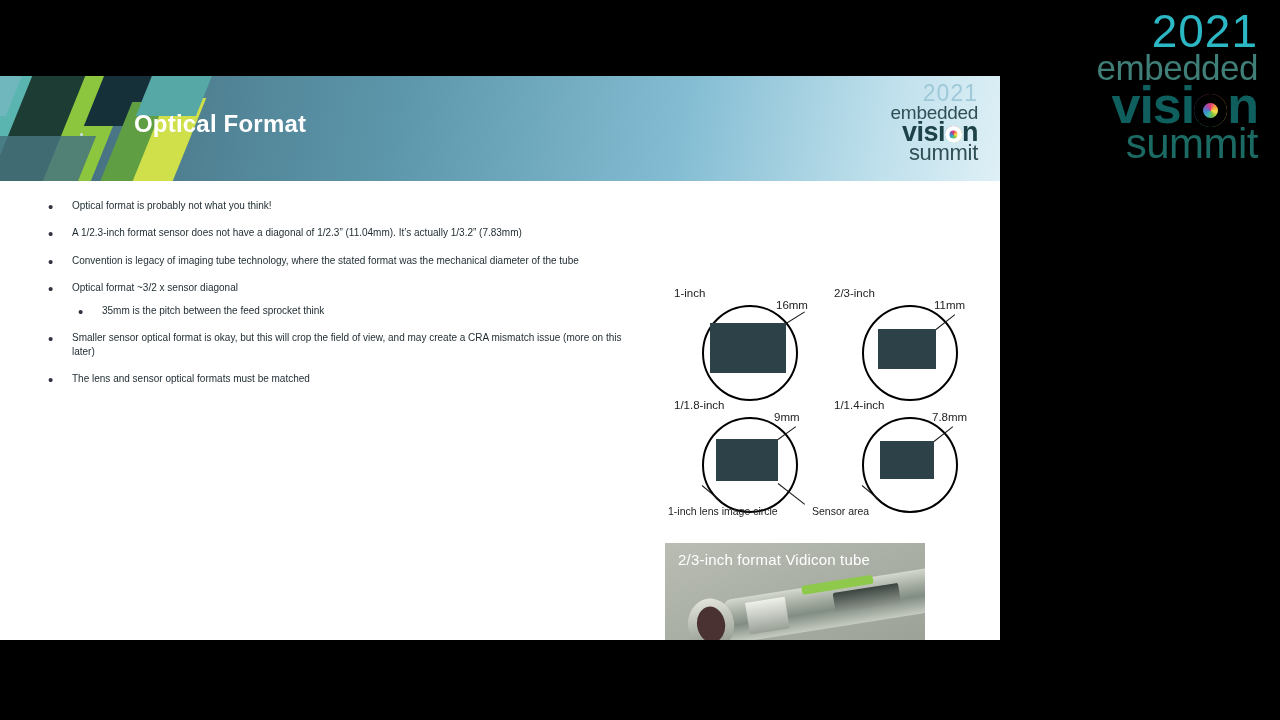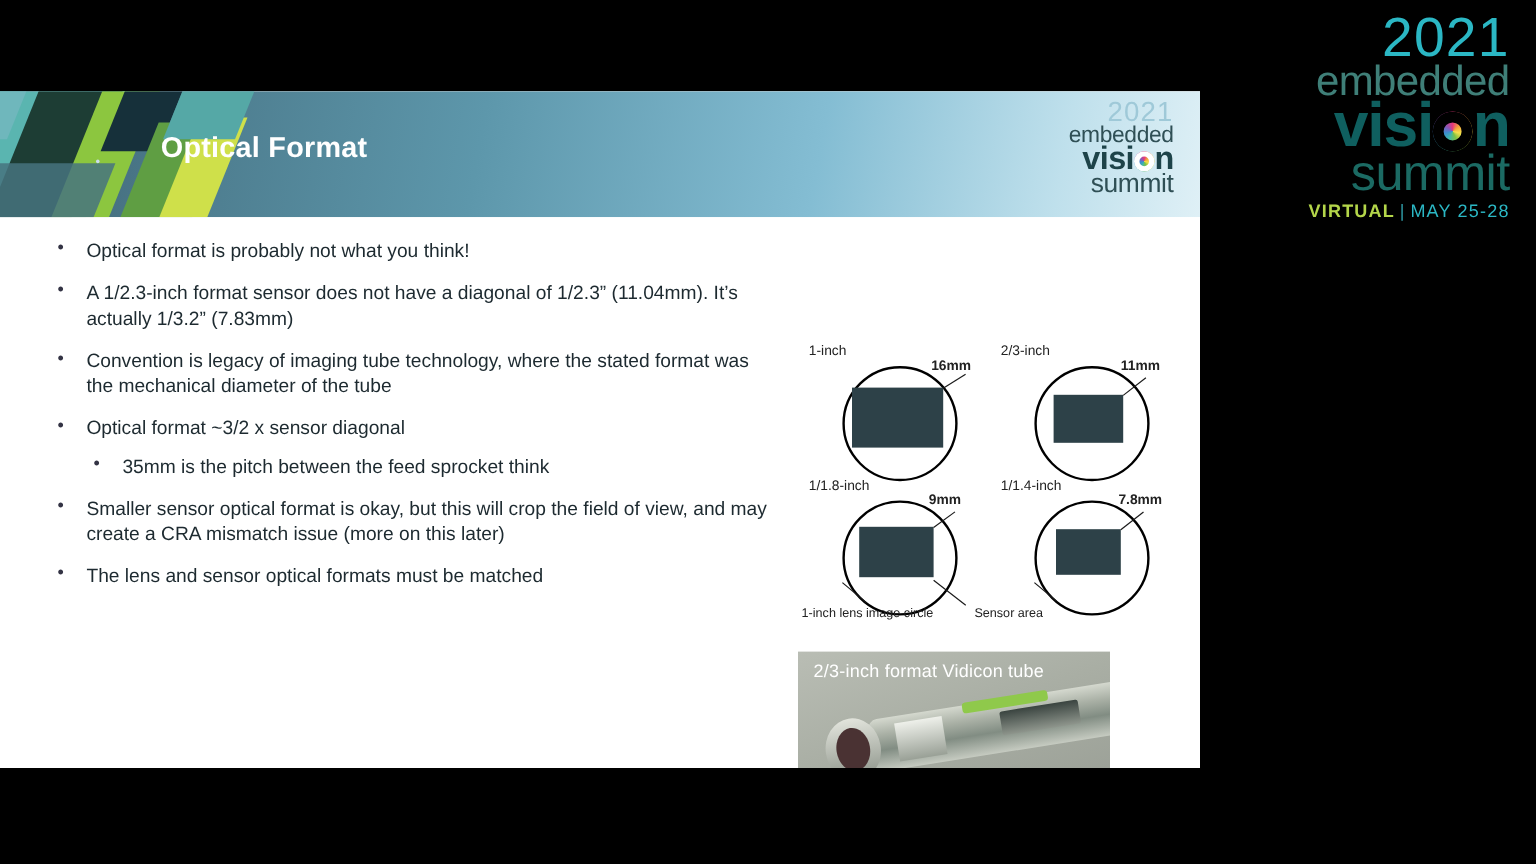--- a/index.html
+++ b/index.html
@@ -34,32 +34,32 @@
   .evs-slide .v{font-size:27px;color:#1d4349;font-weight:bold;letter-spacing:-.5px;margin-top:-3px;position:relative;}
   .evs-slide .s{font-size:22px;color:#2f4f55;letter-spacing:-.3px;margin-top:-4px;}
   .dot-o{display:inline-block;width:17px;height:17px;border-radius:50%;vertical-align:-2px;
     background:conic-gradient(#e5377a,#f2a33c,#f6e04a,#7fc242,#3fb6a8,#3b8ed0,#8a56b5,#e5377a);
     box-shadow:inset 0 0 0 4.5px #ffffff;}
 
   
   .slide-body{position:relative;width:1000px;height:459px;background:#fff;}
 
   ul.bullets{list-style:none;margin:0;padding:0;position:absolute;left:40px;top:18px;width:600px;}
-  ul.bullets li{position:relative;padding-left:32px;margin-bottom:14px;font-size:16px;line-height:1.33;color:#1d2a30;}
+  ul.bullets li{position:relative;padding-left:32px;margin-bottom:14px;font-size:10px;line-height:1.33;color:#1d2a30;}
   ul.bullets li:before{content:"\2022";position:absolute;left:8px;top:-2px;font-size:15px;color:#334;}
   ul.bullets li.sub{padding-left:62px;margin-left:0;margin-top:-4px;}
   ul.bullets li.sub:before{left:38px;}
 
   
   .diagram{position:absolute;left:660px;top:106px;width:330px;height:250px;}
   .sensor-cell{position:absolute;width:150px;height:120px;}
   .sc-label{position:absolute;top:0;left:0;width:150px;font-size:11.5px;color:#222;}
   .circle{position:absolute;left:28px;top:18px;width:92px;height:92px;border:2.5px solid #000;border-radius:50%;}
   .rect{position:absolute;background:#2d4148;}
-  .mm{position:absolute;font-size:11.5px;color:#222;white-space:nowrap;font-weight:bold;}
+  .mm{position:absolute;font-size:11.5px;color:#222;white-space:nowrap;}
   .lead{position:absolute;background:#1a1a1a;height:1px;transform-origin:left center;}
 
   .anno{position:absolute;font-size:10.5px;color:#222;white-space:nowrap;}
 
   
   .vidicon{position:absolute;left:665px;top:362px;width:260px;height:135px;overflow:hidden;
     background:linear-gradient(160deg,#b9bdb4 0%,#a9aea4 45%,#989d94 100%);}
   .tube{position:absolute;left:22px;top:38px;width:270px;height:56px;transform:rotate(-9deg);}
   .tube-body{position:absolute;left:38px;top:4px;width:214px;height:44px;border-radius:8px;
     background:linear-gradient(180deg,#d8dcd2 0%,#aab1a6 30%,#7e8a80 60%,#c9cec4 100%);opacity:.92;}
@@ -190,19 +190,16 @@
     </div>
   </div>
 
   <div id="rightpanel">
 
     <div class="evs-dark">
       <div class="y">2021</div>
       <div class="e">embedded</div>
       <div class="v"><span>visi</span><span class="dot-o-lg"></span><span>n</span></div>
       <div class="s">summit</div>
-      <div class="sub">
-        <span class="vt">VIRTUAL</span><span class="sep">|</span><span class="dt">MAY 25-28</span>
-      </div>
     </div>
 
   </div>
 </div>
 
 </body></html>

